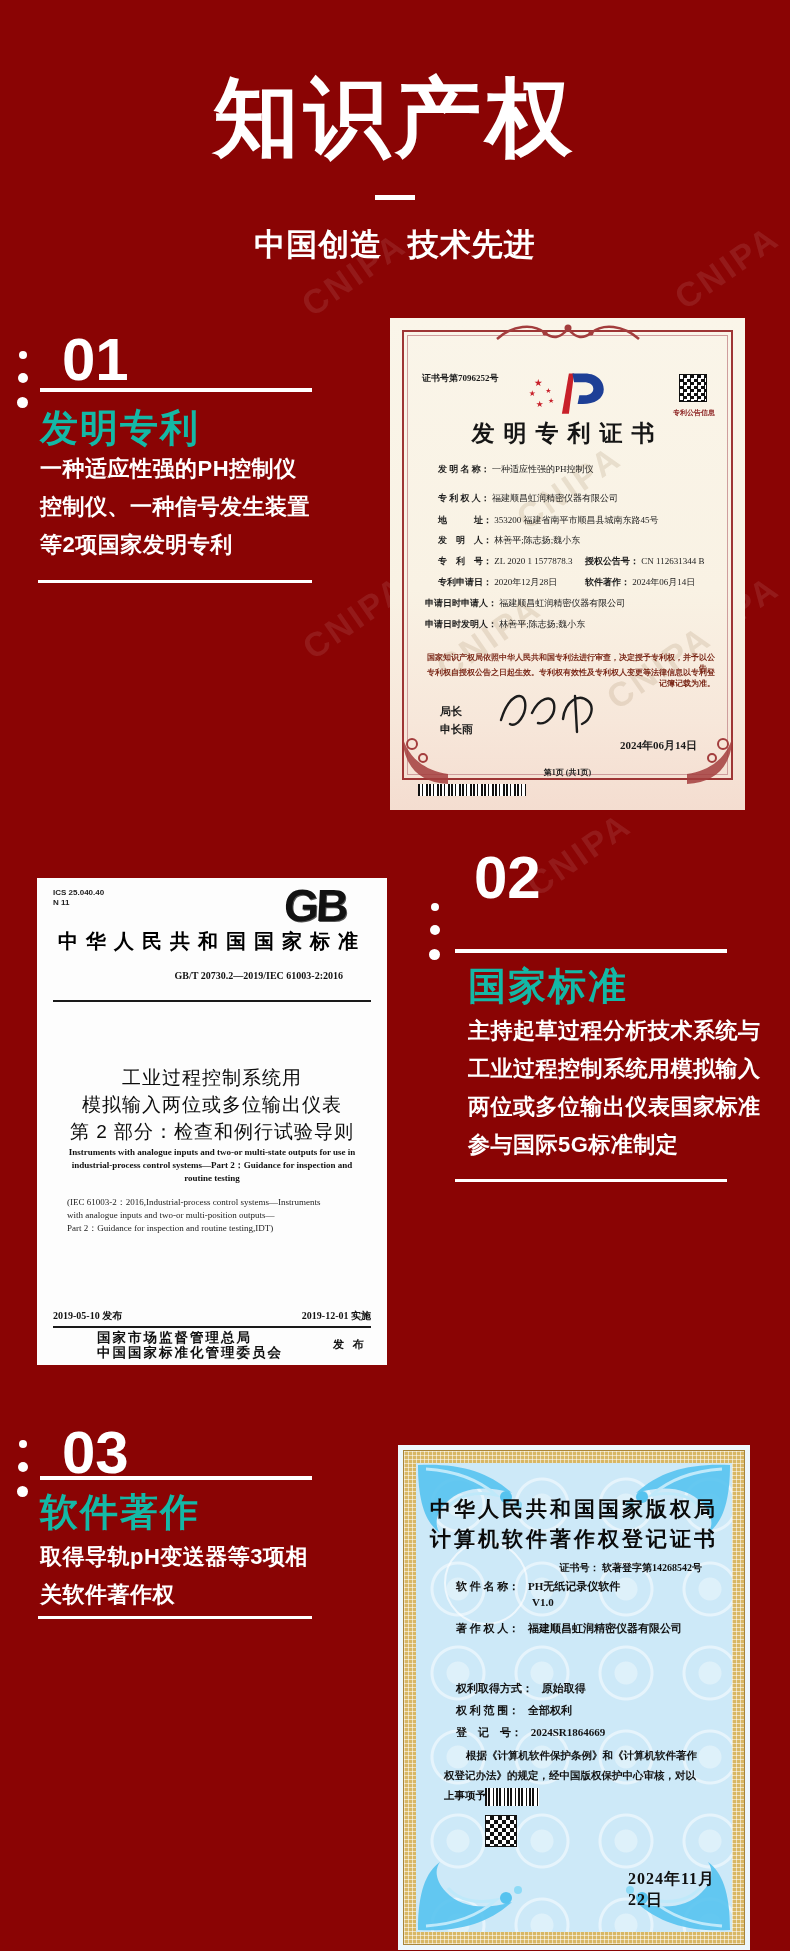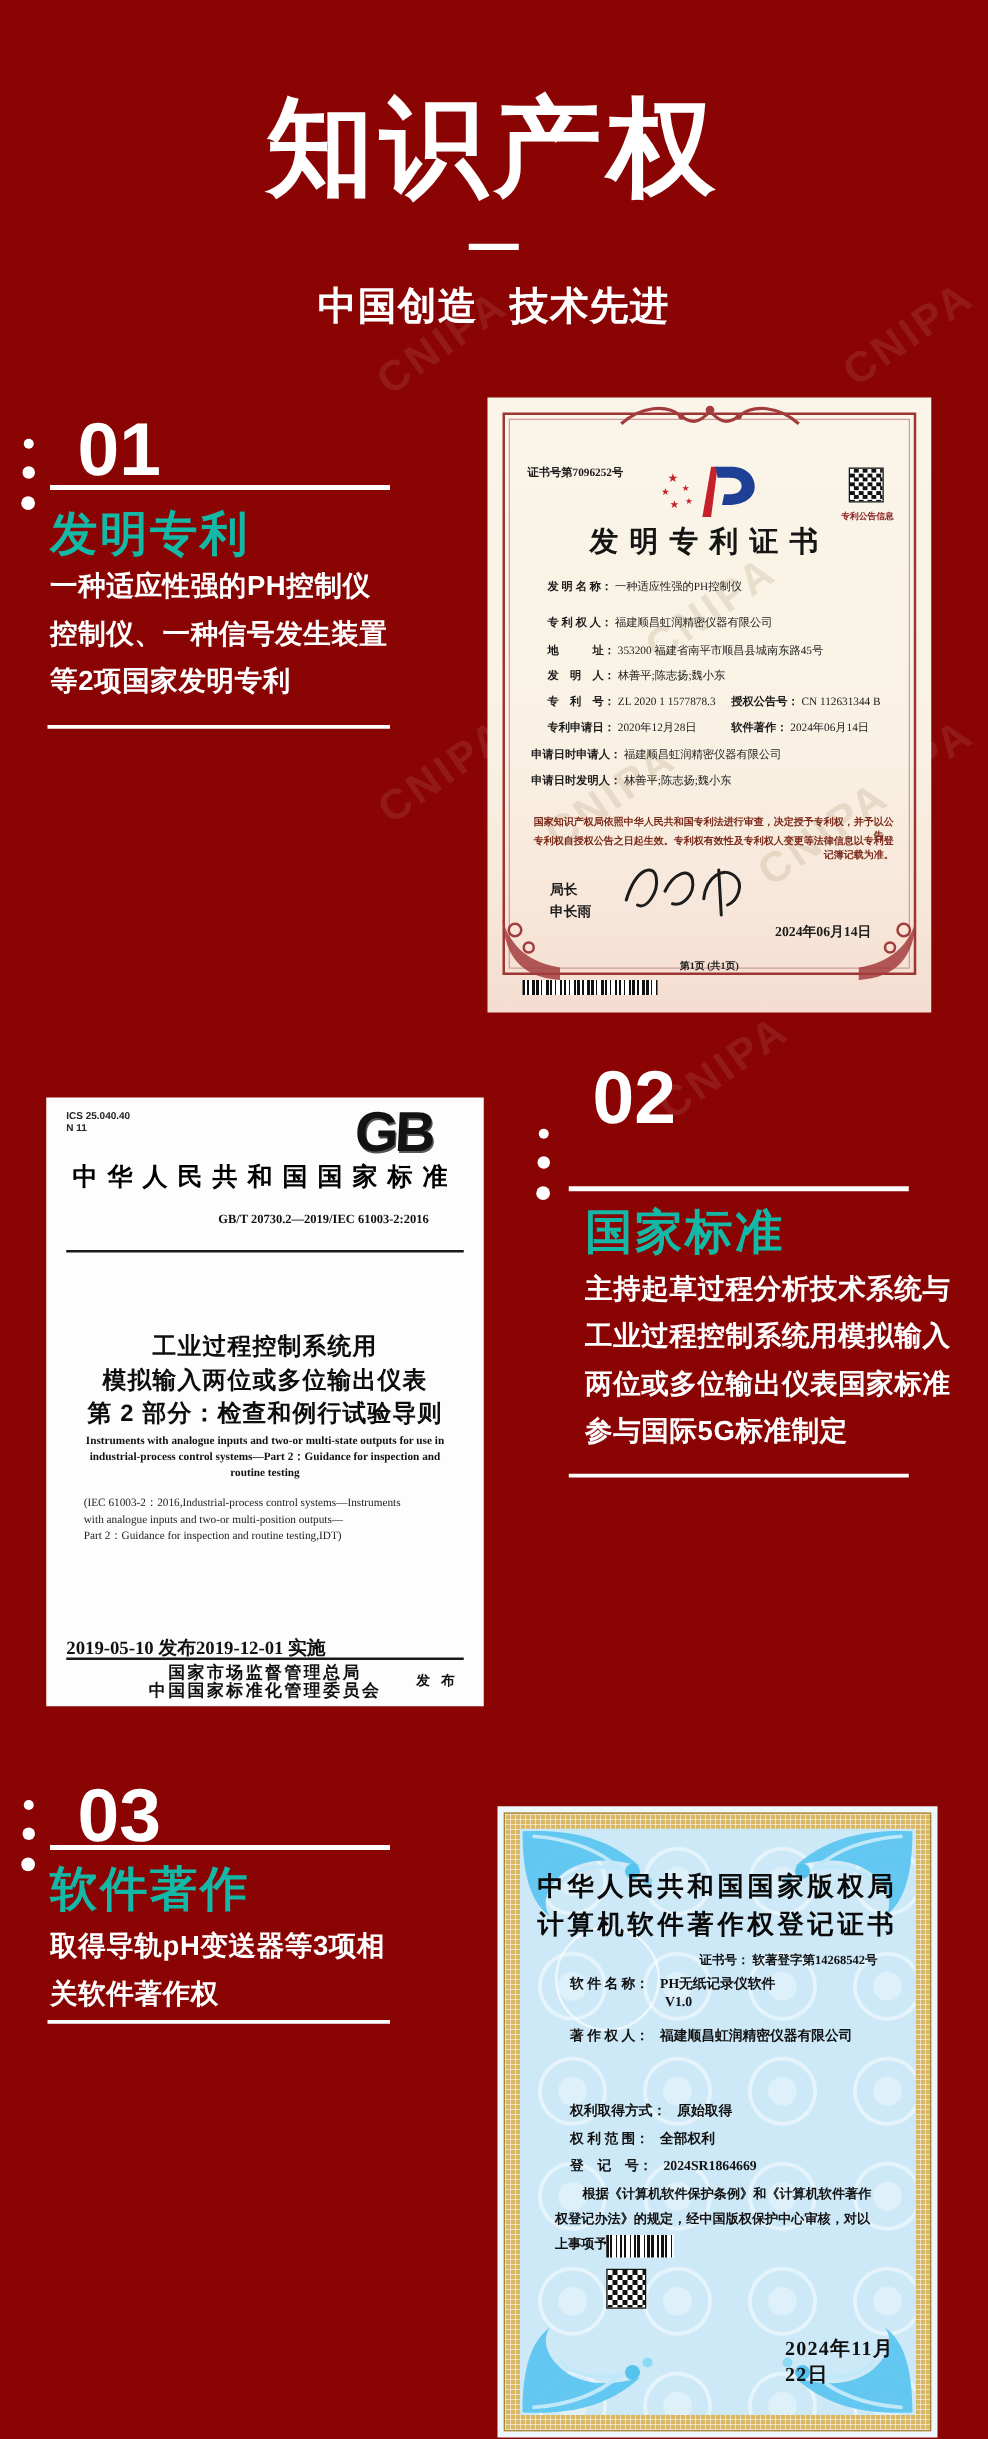--- a/index.html
+++ b/index.html
@@ -54,25 +54,25 @@
   .pt-corner.left{left:8px}
   .pt-corner.right{right:8px;transform:scaleX(-1)}
 
   
   .gb{position:absolute;left:37px;top:878px;width:350px;height:487px;background:#fdfdfd;overflow:hidden;color:#111}
   .gb-ics{position:absolute;left:16px;top:10px;font-size:8px;line-height:10px;font-weight:700;color:#222}
   .gb-logo{position:absolute;right:42px;top:2px;font-size:45px;font-weight:900;letter-spacing:-3px;color:#121212;transform:skewX(-3deg);text-shadow:1px 1px 0 #555}
   .gb-title{position:absolute;left:0;top:50px;width:100%;text-align:center;font-family:"Liberation Serif",serif;font-size:20px;font-weight:700;letter-spacing:8px;color:#000}
   .gb-stdno{position:absolute;right:44px;top:92px;font-family:"Liberation Serif",serif;font-size:10px;font-weight:700}
   .gb-rule{position:absolute;left:16px;right:16px;height:2px;background:#1a1a1a}
-  .gb-zh{position:absolute;left:0;top:186px;width:100%;text-align:center;font-size:19px;font-weight:700;line-height:27px;letter-spacing:1px;color:#0d0d0d}
+  .gb-zh{position:absolute;left:0;top:186px;width:100%;text-align:center;font-size:19px;font-weight:400;line-height:27px;letter-spacing:1px;color:#0d0d0d}
   .gb-en{position:absolute;left:26px;right:26px;top:268px;text-align:center;font-family:"Liberation Serif",serif;font-size:9px;font-weight:700;line-height:13px;color:#111}
   .gb-ref{position:absolute;left:30px;right:30px;top:318px;font-family:"Liberation Serif",serif;font-size:9px;line-height:13px;color:#222}
-  .gb-issue{position:absolute;left:16px;right:16px;top:431px;display:flex;justify-content:flex-start;font-family:"Liberation Serif",serif;font-size:15px;font-weight:700}
-  .gb-issuers{position:absolute;left:60px;top:452px;width:230px;text-align:center;font-family:"Liberation Serif",serif;font-size:13.5px;font-weight:700;line-height:15px;letter-spacing:2px}
+  .gb-issue{position:absolute;left:16px;right:16px;top:431px;display:flex;justify-content:space-between;font-family:"Liberation Serif",serif;font-size:10px;font-weight:700}
+  .gb-issuers{position:absolute;left:60px;top:452px;width:230px;text-align:left;font-family:"Liberation Serif",serif;font-size:13.5px;font-weight:700;line-height:15px;letter-spacing:2px}
   .gb-fabu{position:absolute;left:296px;top:459px;font-family:"Liberation Serif",serif;font-size:11px;font-weight:700;letter-spacing:3px}
 
   
   .sw{position:absolute;left:398px;top:1445px;width:352px;height:505px;background:#eef7fc;overflow:hidden;color:#101010}
   .sw-gold{position:absolute;inset:5px;background-color:#d8b765;
     background-image:repeating-linear-gradient(0deg,rgba(255,255,255,0.55) 0 1px,transparent 1px 4px),
                      repeating-linear-gradient(90deg,rgba(255,255,255,0.55) 0 1px,transparent 1px 4px);
     border:1px solid #a9853a}
   .sw-blue{position:absolute;inset:18px;background-color:#cde9f8;
     background-image:radial-gradient(circle,transparent 24px,rgba(255,255,255,0.5) 25px,rgba(255,255,255,0.5) 27px,transparent 28px),

